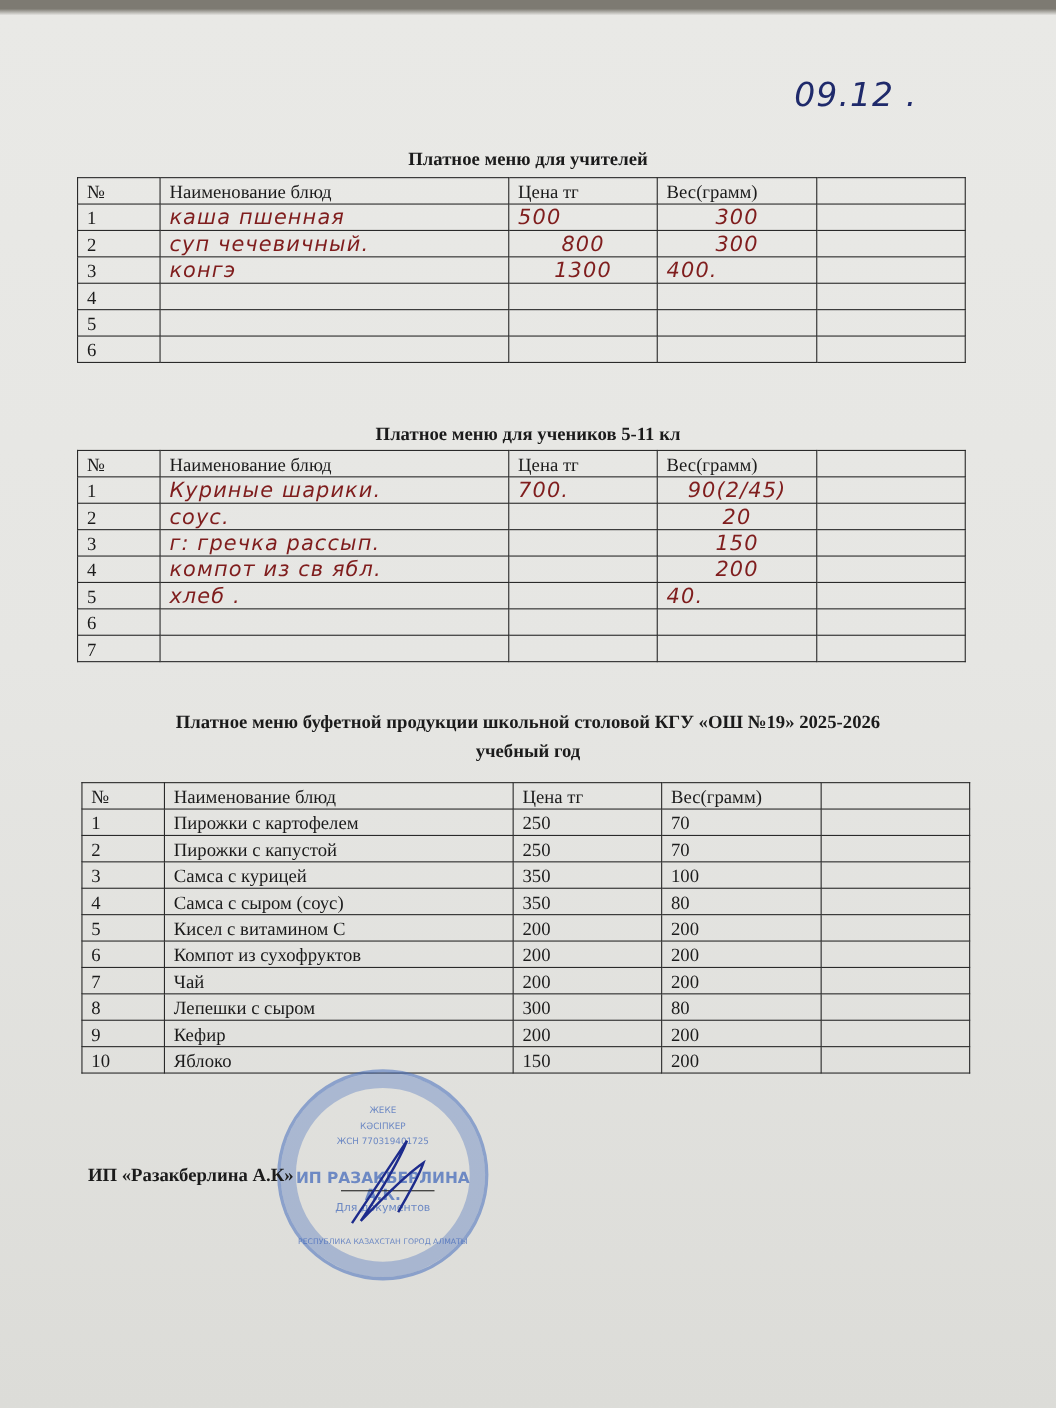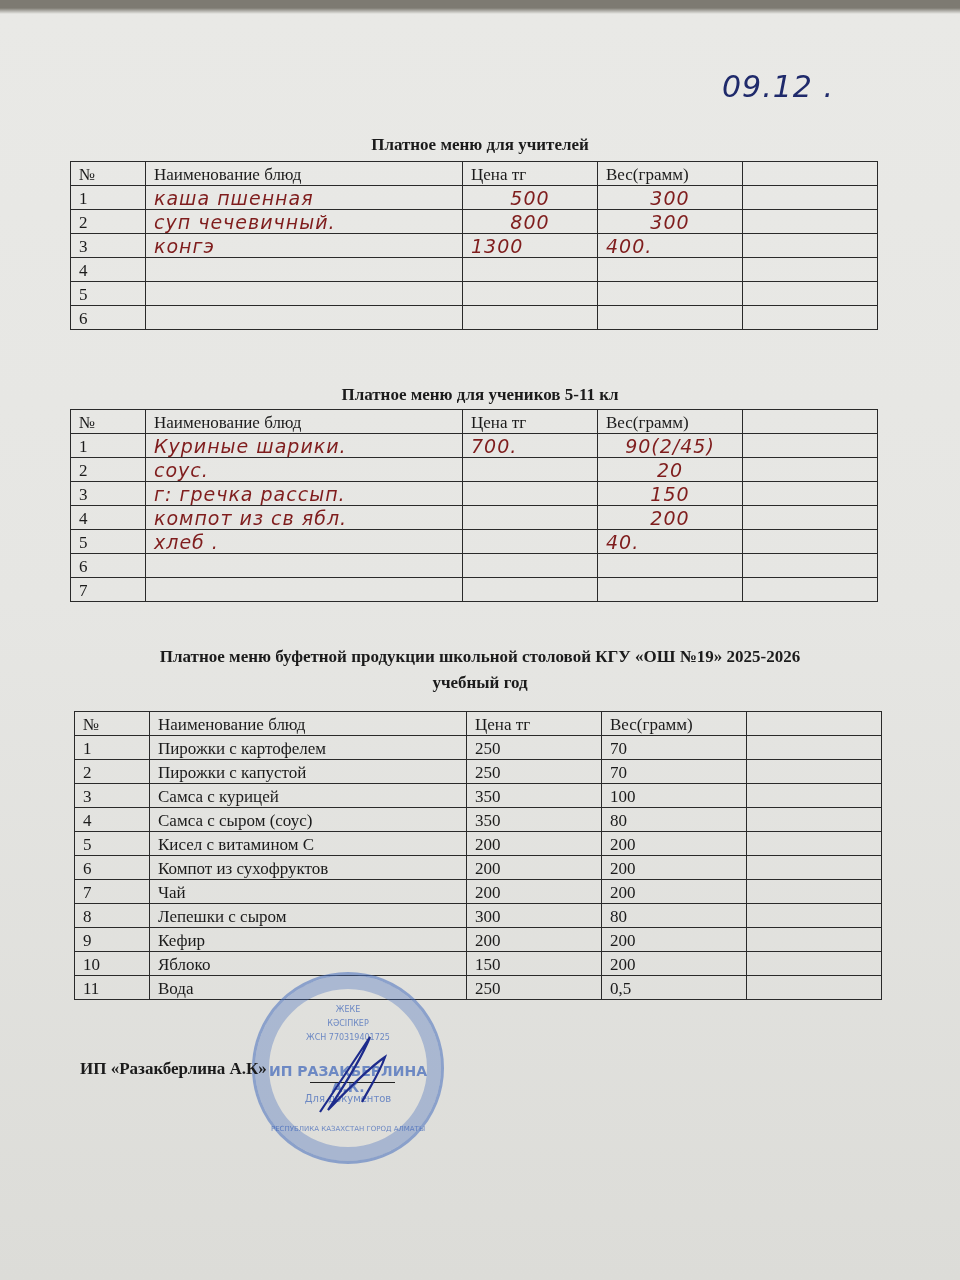--- a/index.html
+++ b/index.html
@@ -58,35 +58,35 @@
         <tr>
       <td class="c1">№</td>
       <td class="c2">Наименование блюд</td>
       <td class="c3">Цена тг</td>
       <td class="c4">Вес(грамм)</td>
       <td class="c5"></td>
     </tr>
     <tr>
           <td>1</td>
           <td class="hw">каша пшенная</td>
-          <td class="hw" style="text-align:center">500</td>
+          <td class="hw" style="text-align:left">500</td>
           <td class="hw" style="text-align:center">300</td>
           <td></td>
         </tr>
     <tr>
           <td>2</td>
           <td class="hw">суп чечевичный.</td>
           <td class="hw" style="text-align:center">800</td>
           <td class="hw" style="text-align:center">300</td>
           <td></td>
         </tr>
     <tr>
           <td>3</td>
           <td class="hw">конгэ</td>
-          <td class="hw" style="">1300</td>
+          <td class="hw" style="text-align:center">1300</td>
           <td class="hw" style="text-align:left">400.</td>
           <td></td>
         </tr>
     <tr>
           <td>4</td>
           <td></td>
           <td></td>
           <td></td>
           <td></td>
         </tr>
@@ -243,27 +243,20 @@
           <td>200</td>
           <td></td>
         </tr>
     <tr>
           <td>10</td>
           <td>Яблоко</td>
           <td>150</td>
           <td>200</td>
           <td></td>
         </tr>
-    <tr>
-          <td>11</td>
-          <td>Вода</td>
-          <td>250</td>
-          <td>0,5</td>
-          <td></td>
-        </tr>
   </tbody>
     </table>
 
   <div class="stamp">
     <div class="stamp-text stamp-small" style="top:30px;">ЖЕКЕ</div>
     <div class="stamp-text stamp-small" style="top:44px;">КӘСІПКЕР</div>
     <div class="stamp-text stamp-small" style="top:58px;">ЖСН 770319401725</div>
     <div class="stamp-text stamp-main">ИП РАЗАКБЕРЛИНА А.К.</div>
     <div class="stamp-text stamp-small" style="top:118px; font-size:10px;">Для документов</div>
     <div class="stamp-text stamp-small" style="top:150px; font-size:7px;">РЕСПУБЛИКА КАЗАХСТАН ГОРОД АЛМАТЫ</div>

